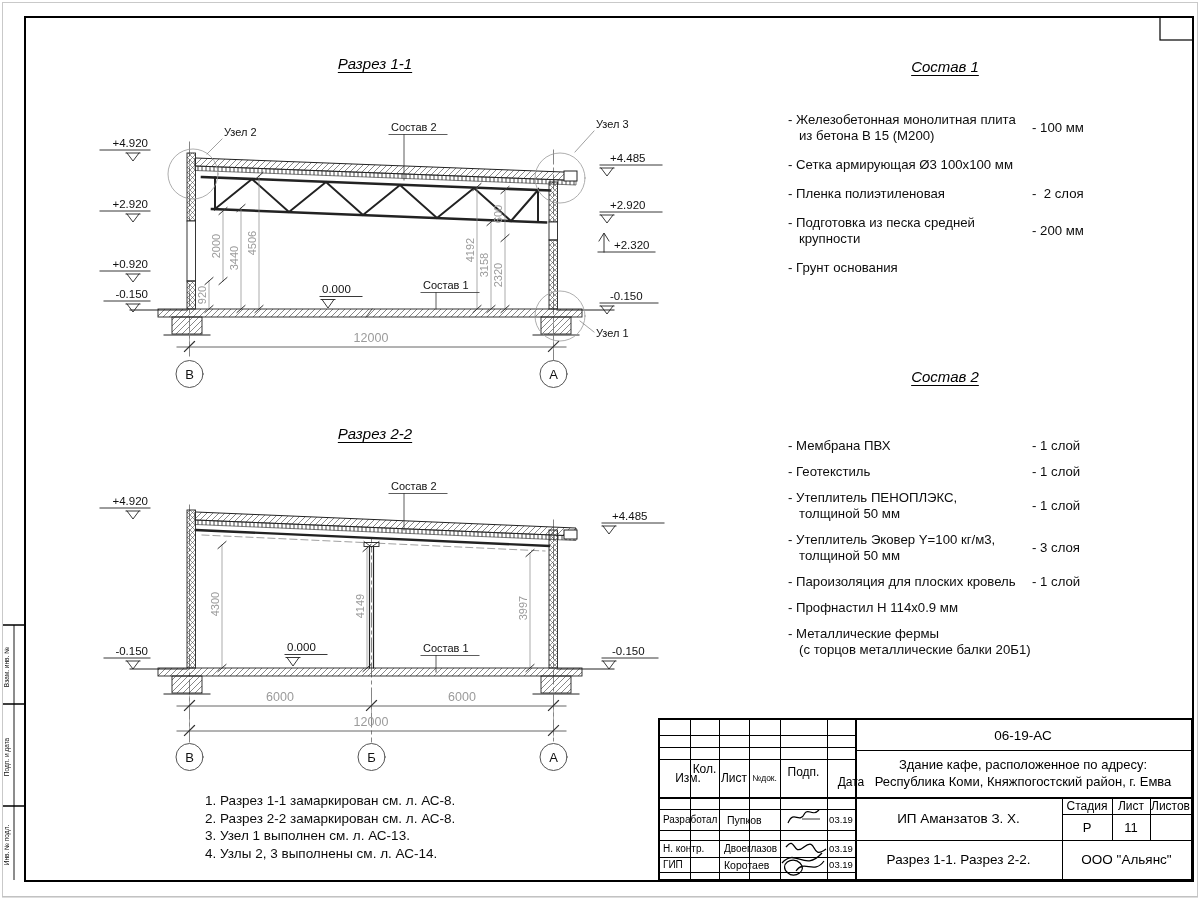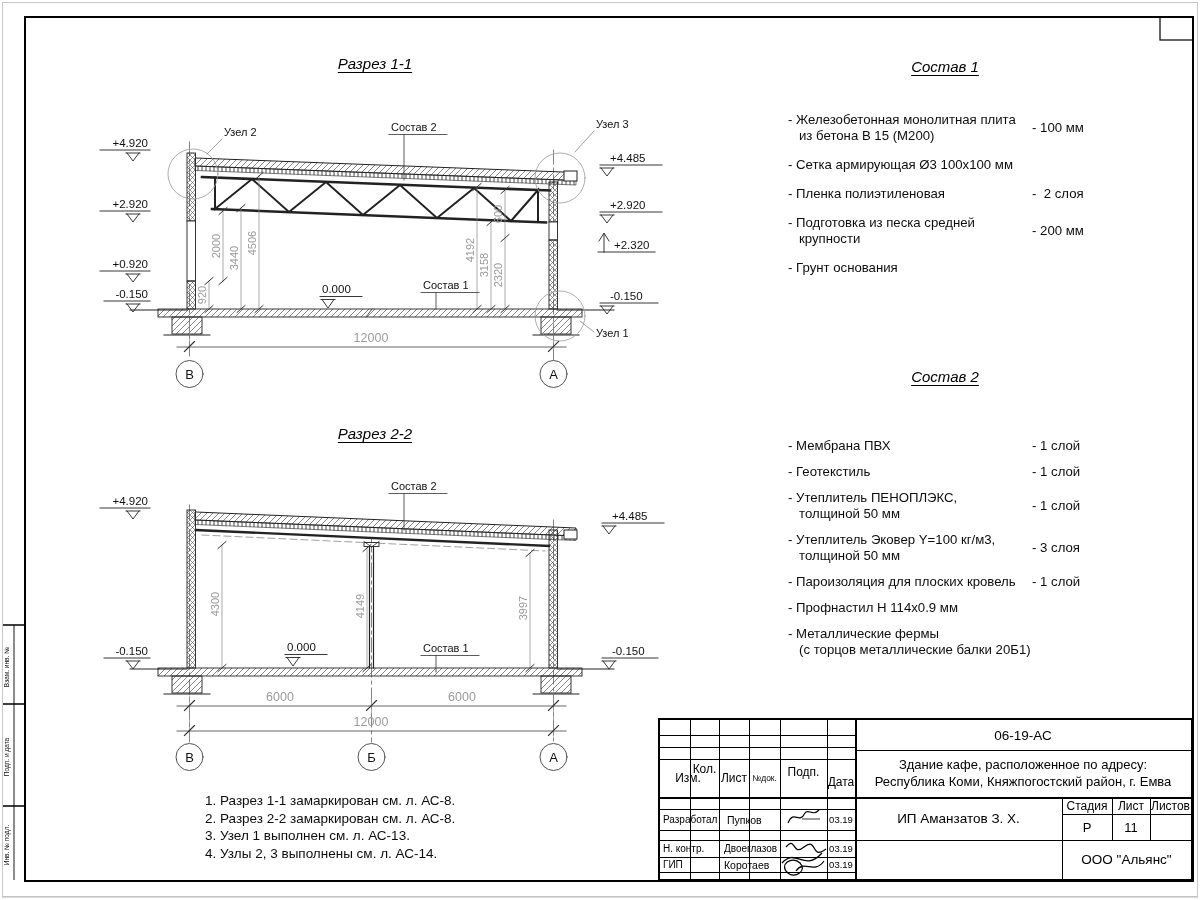--- a/index.html
+++ b/index.html
@@ -345,21 +345,21 @@
   <div class="h" style="top:152px;left:0;width:195px;"></div>
   <div class="h" style="top:30px;left:195px;width:336px;"></div>
   <div class="h" style="top:94px;left:402px;width:129px;"></div>
   <div class="h" style="top:120px;left:195px;width:336px;"></div>
 
   <div class="cell" style="left:0;top:39px;width:30px;height:38px;font-size:12px;padding-left:13px;">Изм.</div>
   <div class="cell" style="left:30px;top:39px;width:29px;height:20px;font-size:12px;">Кол.</div>
   <div class="cell" style="left:59px;top:39px;width:30px;height:38px;font-size:12px;">Лист</div>
   <div class="cell" style="left:89px;top:39px;width:31px;height:38px;font-size:8.5px;">№док.</div>
   <div class="cell" style="left:120px;top:39px;width:47px;height:26px;font-size:12px;">Подп.</div>
-  <div class="cell" style="left:167px;top:39px;width:28px;height:45px;font-size:12px;">Дата</div>
+  <div class="cell" style="left:177px;top:39px;width:28px;height:45px;font-size:12px;">Дата</div>
 
   <div class="cell left" style="left:0;top:89px;width:59px;height:21px;font-size:10px;">Разработал</div>
   <div class="cell left" style="left:59px;top:89px;width:61px;height:21px;font-size:10.5px;padding-left:8px;">Пупков</div>
   <div class="cell" style="left:167px;top:89px;width:28px;height:21px;font-size:9.5px;">03.19</div>
   <div class="cell left" style="left:0;top:120px;width:59px;height:17px;font-size:10px;">Н. контр.</div>
   <div class="cell left" style="left:59px;top:120px;width:61px;height:17px;font-size:10px;padding-left:5px;">Двоеглазов</div>
   <div class="cell" style="left:167px;top:120px;width:28px;height:17px;font-size:9.5px;">03.19</div>
   <div class="cell left" style="left:0;top:137px;width:59px;height:15px;font-size:10px;">ГИП</div>
   <div class="cell left" style="left:59px;top:137px;width:61px;height:15px;font-size:10.5px;padding-left:5px;">Коротаев</div>
   <div class="cell" style="left:167px;top:137px;width:28px;height:15px;font-size:9.5px;">03.19</div>
@@ -379,16 +379,17 @@
     <div>Здание кафе, расположенное по адресу:</div>
     <div>Республика Коми, Княжпогостский район, г. Емва</div>
   </div>
   <div class="cell" style="left:195px;top:77px;width:207px;height:43px;font-size:13.5px;">ИП Аманзатов З. Х.</div>
   <div class="cell" style="left:402px;top:77px;width:50px;height:17px;font-size:12px;">Стадия</div>
   <div class="cell" style="left:452px;top:77px;width:38px;height:17px;font-size:12px;">Лист</div>
   <div class="cell" style="left:490px;top:77px;width:41px;height:17px;font-size:12px;">Листов</div>
   <div class="cell" style="left:402px;top:94px;width:50px;height:26px;font-size:13px;">Р</div>
   <div class="cell" style="left:452px;top:94px;width:38px;height:26px;font-size:13px;">11</div>
   <div class="cell" style="left:490px;top:94px;width:41px;height:26px;font-size:13px;"></div>
+  <div class="cell" style="left:195px;top:120px;width:207px;height:39px;font-size:13.5px;">Разрез 1-1. Разрез 2-2.</div>
   <div class="cell" style="left:402px;top:120px;width:129px;height:39px;font-size:13.5px;">ООО "Альянс"</div>
 </div>
 
 </div>
 
 </body></html>

